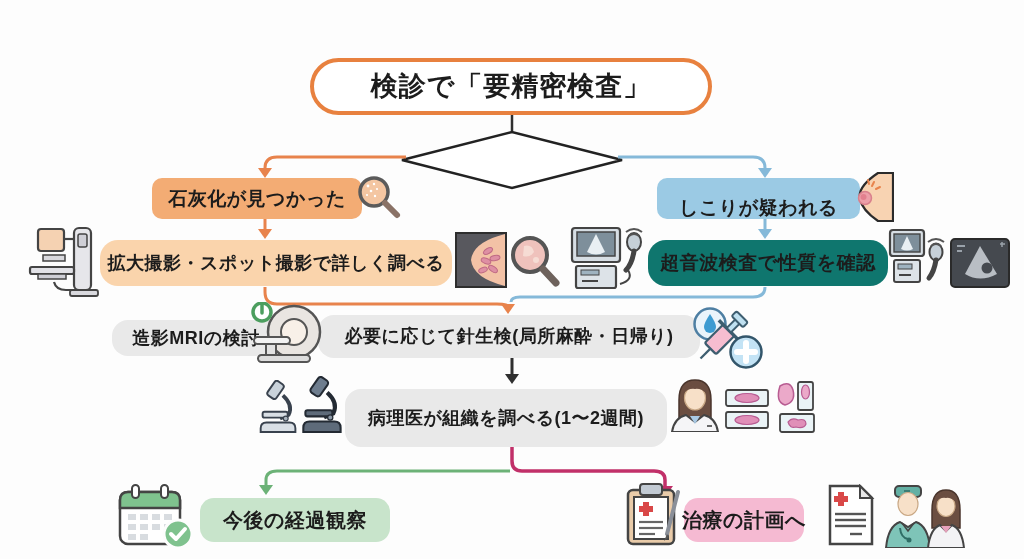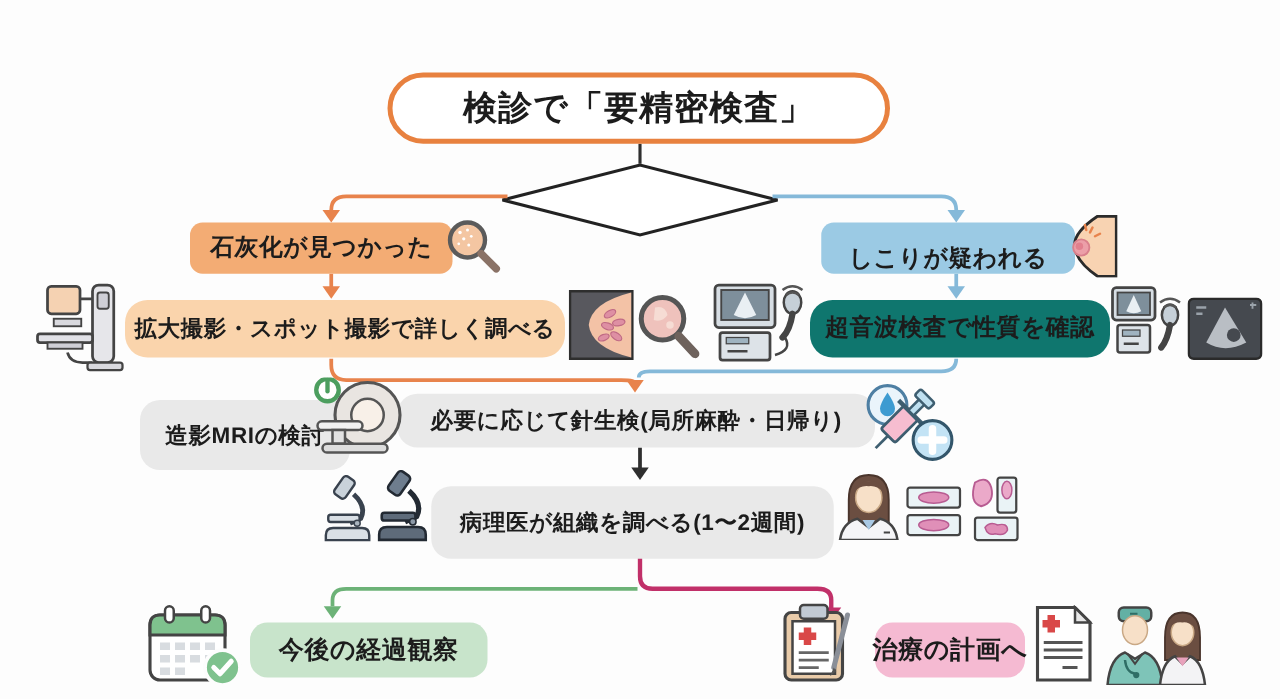--- a/index.html
+++ b/index.html
@@ -82,37 +82,37 @@
   </div>
 
   <div class="node spot" style="left:100px;top:240px;width:352px;height:46px;">
     <span>拡大撮影・スポット撮影で詳しく調べる</span>
   </div>
 
   <div class="node us" style="left:648px;top:240px;width:240px;height:46px;">
     <span>超音波検査で性質を確認</span>
   </div>
 
-  <div class="node gray" style="left:112px;top:320px;width:168px;height:56px;">
+  <div class="node gray" style="left:112px;top:320px;width:168px;height:36px;">
     <span>造影MRIの検討</span>
   </div>
 
   <div class="node gray" style="left:318px;top:315px;width:382px;height:43px;">
     <span>必要に応じて針生検(局所麻酔・日帰り)</span>
   </div>
 
   <div class="node gray" style="left:345px;top:389px;width:322px;height:58px;text-align:center;">
     <span>病理医が組織を調べる(1〜2週間)</span>
   </div>
 
   <div class="node green" style="left:200px;top:498px;width:190px;height:44px;">
     <span>今後の経過観察</span>
   </div>
 
-  <div class="node pink" style="left:700px;top:498px;width:120px;height:44px;">
+  <div class="node pink" style="left:684px;top:498px;width:120px;height:44px;">
     <span>治療の計画へ</span>
   </div>
 
   <svg class="icon" style="left:354px;top:173px;" width="48" height="48" viewBox="0 0 48 48">
     <circle cx="20" cy="19" r="14" fill="#F4C6A2" stroke="#5B5B5B" stroke-width="3.5"></circle>
     <circle cx="14" cy="13" r="1.4" fill="#fff"></circle>
       <circle cx="20" cy="11" r="1.2" fill="#fff"></circle>
     <circle cx="17" cy="18" r="1.3" fill="#fff"></circle>
       <circle cx="23" cy="16" r="1.1" fill="#fff"></circle>
     <circle cx="13" cy="22" r="1.1" fill="#fff"></circle>

